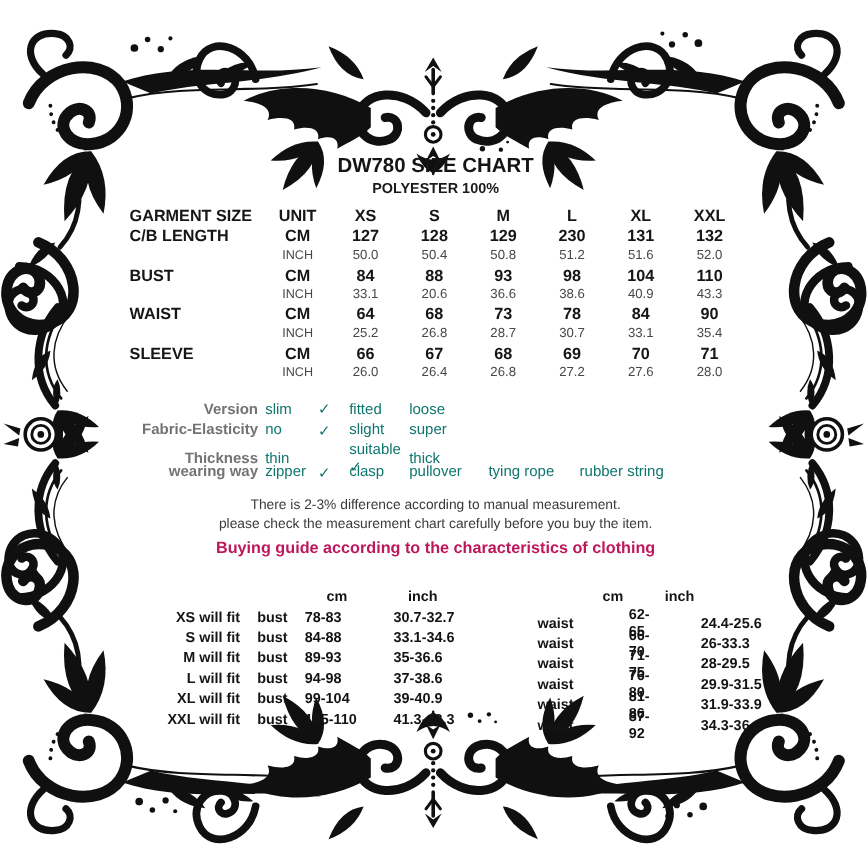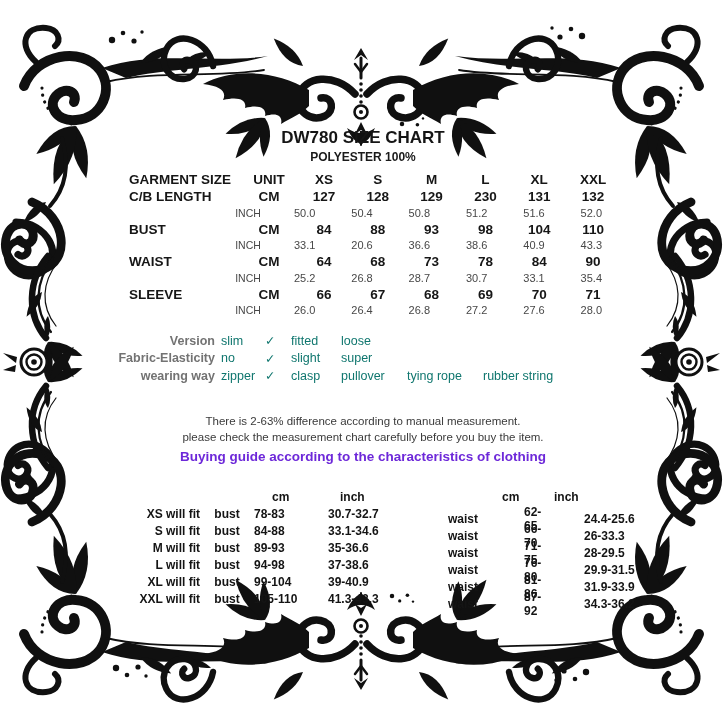--- a/index.html
+++ b/index.html
@@ -11,37 +11,37 @@
   .st { fill:none; stroke:#101010; stroke-linecap:round; }
 
   .title { position:absolute; top:128px; left:102px; width:522px; text-align:center;
            font-size:17px; font-weight:700; color:#151515; }
   .subtitle { position:absolute; top:150px; left:102px; width:522px; text-align:center;
            font-size:12px; font-weight:700; color:#1a1a1a; }
 
   
   .sc { position:absolute; top:171px; left:108px; width:512px; }
   .sc-row { display:grid; grid-template-columns:112px 56px repeat(6,1fr); align-items:center; }
-  .sc-row.head, .sc-row.cm { height:17px; font-size:13.5px; font-weight:700;margin-left:21px; }
+  .sc-row.head, .sc-row.cm { height:17px; font-size:13.5px; font-weight:700; }
   .sc-row.inch { height:15.5px; font-size:11px; font-weight:400; color:#474747; }
   .sc-row .label { text-align:left; }
   .sc-row .unit, .sc-row .v { text-align:center; }
   .sc-row.inch .unit { font-size:10.5px; }
 
   
   .attrs { position:absolute; top:332px; left:95px; width:486px; }
   .attr-row { display:grid; grid-template-columns:126px 44px 26px 50px 66px 76px 98px;
               align-items:center; height:17.5px; font-size:12.5px; }
   .attr-row .label { font-weight:700; text-align:right; padding-right:6px; color:#737373; }
   .attr-row .c { text-align:left; color:#0f766e; }
 
   
   .notes { position:absolute; top:414px; left:102px; width:522px; text-align:center; }
   .note-line { font-size:11.5px; color:#3a3a3a; line-height:15.5px; }
-  .guide-title { margin-top:4px; font-size:13.5px; font-weight:700; color:#6d28d9; }
+  .guide-title { margin-top:4px; font-size:13.5px; font-weight:700; color:#be185d; }
 
   
   .guide { position:absolute; top:488px; font-size:12px; font-weight:700; color:#141414; }
   .guide-row { display:grid; align-items:center; height:17px; }
   .gl { left:138px; }
   .gl .guide-row { grid-template-columns:62px 46px 70px 88px; column-gap:4px; }
   .gl .size { text-align:right; }
   .gl .part { text-align:center; }
   .gl .cm, .gl .inch { text-align:left; }
   .gl .hcm { text-align:left; padding-left:18px; }
@@ -272,36 +272,45 @@
       <div class="attr-row">
         <div class="label">Fabric-Elasticity</div>
         <div class="c">no</div>
         <div class="c">✓</div>
         <div class="c">slight</div>
         <div class="c">super</div>
         <div class="c"></div>
         <div class="c"></div>
       </div>
 
+      <div class="attr-row">
+        <div class="label">Thickness</div>
+        <div class="c">thin</div>
+        <div class="c"></div>
+        <div class="c">suitable ✓</div>
+        <div class="c">thick</div>
+        <div class="c"></div>
+        <div class="c"></div>
+      </div>
 
       <div class="attr-row">
         <div class="label">wearing way</div>
         <div class="c">zipper</div>
         <div class="c">✓</div>
         <div class="c">clasp</div>
         <div class="c">pullover</div>
         <div class="c">tying rope</div>
         <div class="c">rubber string</div>
       </div>
     </div>
 
   <div class="notes">
     <div>
 
-        <div class="note-line">There is 2-63% difference according to manual measurement.</div>
+        <div class="note-line">There is 2-3% difference according to manual measurement.</div>
 
 
         <div class="note-line">please check the measurement chart carefully before you buy the item.</div>
       </div>
     <div class="guide-title">Buying guide according to the characteristics of clothing</div>
   </div>
 
   <div class="guide gl">
     <div class="guide-row">
       <div class="size"></div>

